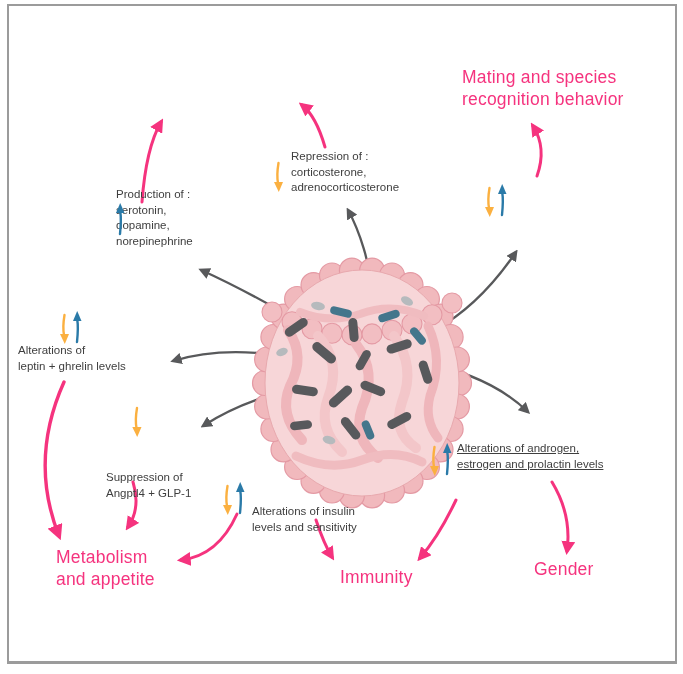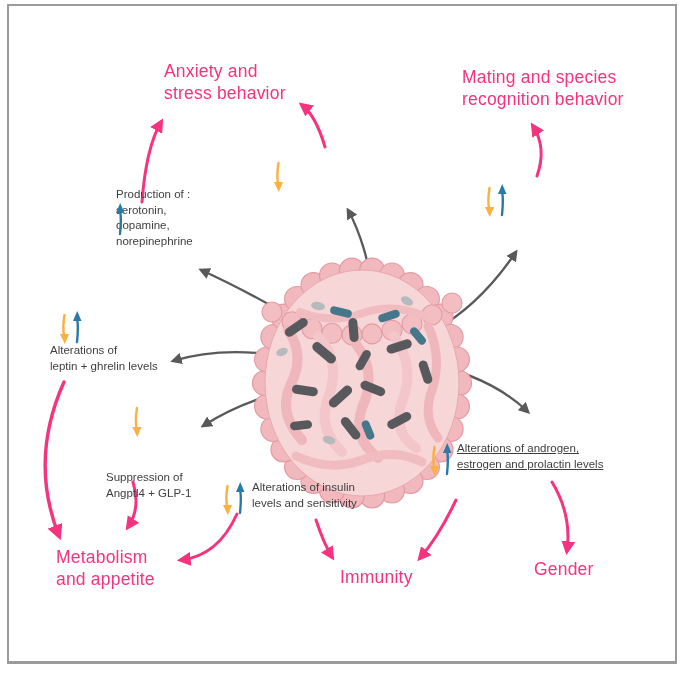--- a/index.html
+++ b/index.html
@@ -133,38 +133,39 @@
         <g fill="#B6BABD">
           <ellipse cx="318" cy="306" rx="7" ry="4" transform="rotate(10 318 306)"></ellipse>
           <ellipse cx="407" cy="301" rx="6.5" ry="4" transform="rotate(28 407 301)"></ellipse>
           <ellipse cx="329" cy="440" rx="6.5" ry="4" transform="rotate(15 329 440)"></ellipse>
           <ellipse cx="282" cy="352" rx="6" ry="3.8" transform="rotate(-20 282 352)"></ellipse>
         </g>
       </g>
     </g>
   </svg>
 
-  <div class="outcome" style="left:164px;top:60px;">Anxiety and
-stress behavior</div>
   <div class="outcome" style="left:462px;top:66px;">Mating and species
 recognition behavior</div>
   <div class="outcome" style="left:56px;top:546px;">Metabolism
 and appetite</div>
   <div class="outcome" style="left:340px;top:566px;">Immunity</div>
   <div class="outcome" style="left:534px;top:558px;">Gender</div>
 
+  <div class="mediator" style="left:291px;top:149px;">Repression of :
+corticosterone,
+adrenocorticosterone</div>
   <div class="mediator" style="left:116px;top:187px;">Production of :
 serotonin,
 dopamine,
 norepinephrine</div>
-  <div class="mediator" style="left:50px;top:343px;">Alterations of
+  <div class="mediator" style="left:18px;top:343px;">Alterations of
 leptin + ghrelin levels</div>
   <div class="mediator" style="left:106px;top:438px;margin-top:32px;">Suppression of
 Angptl4 + GLP-1</div>
-  <div class="mediator" style="left:252px;top:480px;">Alterations of insulin
+  <div class="mediator" style="left:252px;top:504px;">Alterations of insulin
 levels and sensitivity</div>
   <div class="mediator" style="left:457px;top:441px;text-decoration:underline;">Alterations of androgen,
 estrogen and prolactin levels</div>
 
   <div class="ind" style="left:272px;top:158px;">
     <svg class="dn" width="13" height="32">
       <path d="M6.5,2 Q4.5,14 6,22" fill="none" stroke="#FBB040" stroke-width="2.4" stroke-linecap="round"></path>
       <polygon points="2,21 11,21 6.8,31" fill="#FBB040"></polygon>
       </svg>
   </div>

